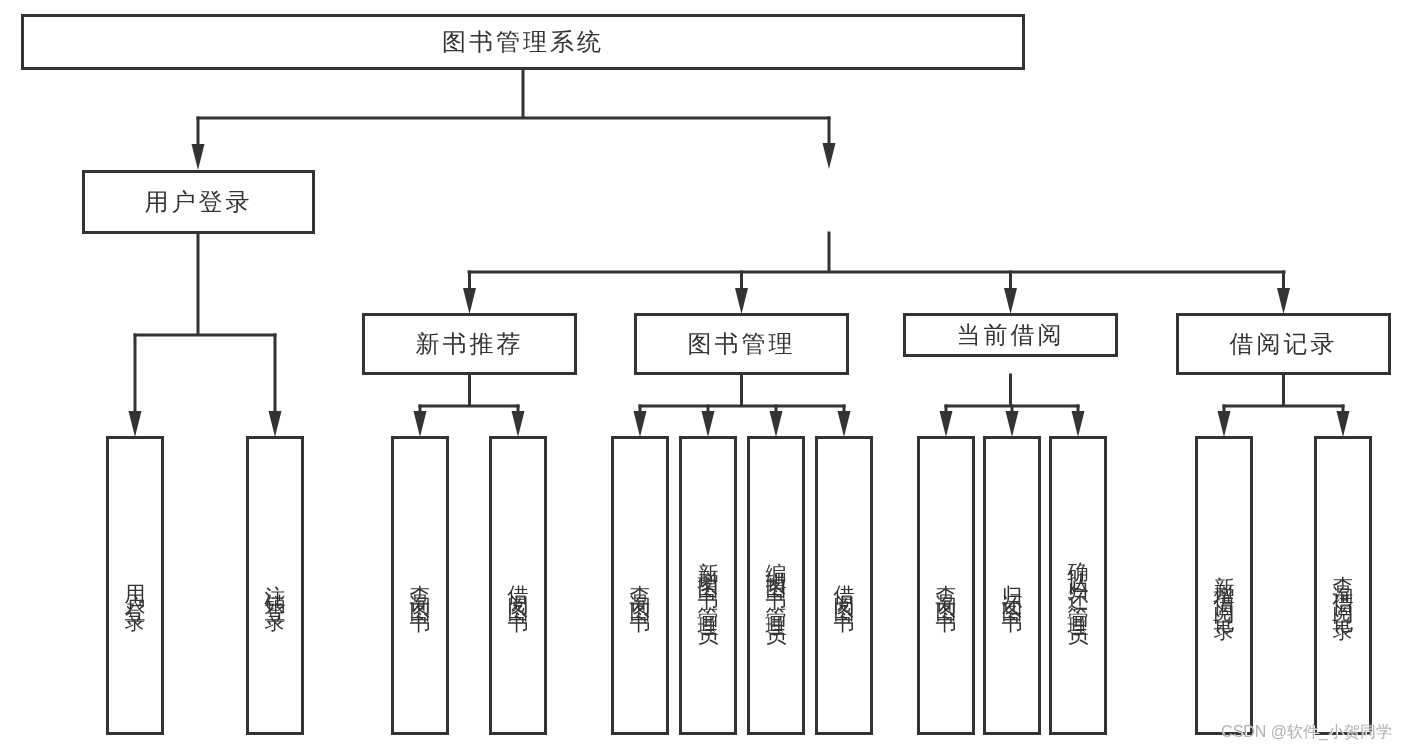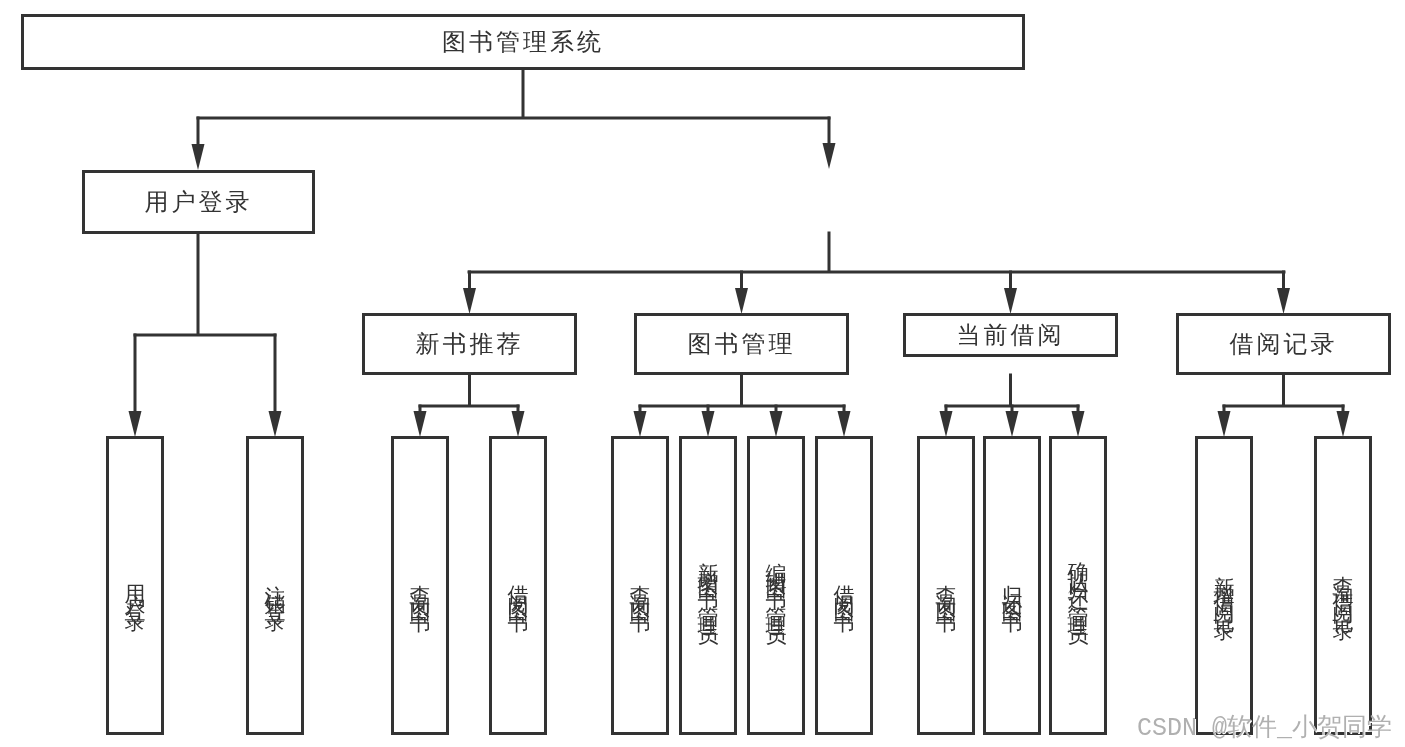--- a/index.html
+++ b/index.html
@@ -51,25 +51,24 @@
   #lf-editbook   {left:747px;}
   #lf-borrow2    {left:815px;}
   #lf-query3     {left:917px;}
   #lf-return     {left:983px;}
   #lf-confirm    {left:1049px;}
   #lf-addrecord  {left:1195px;}
   #lf-queryrecord{left:1314px;}
   .watermark{
     position:absolute;
     right:13px;bottom:4px;
-    font-size:25px;
+    font-size:16px;
     color:var(--wm);
     text-shadow:1px 1px 0 #ffffff;
     white-space:nowrap;
-    font-family:Liberation Mono, monospace;
   }
 </style>
 </head>
 <body>
 
 <div class="canvas">
 
   <svg class="connectors" viewBox="0 0 1405 747">
 
     <g>

